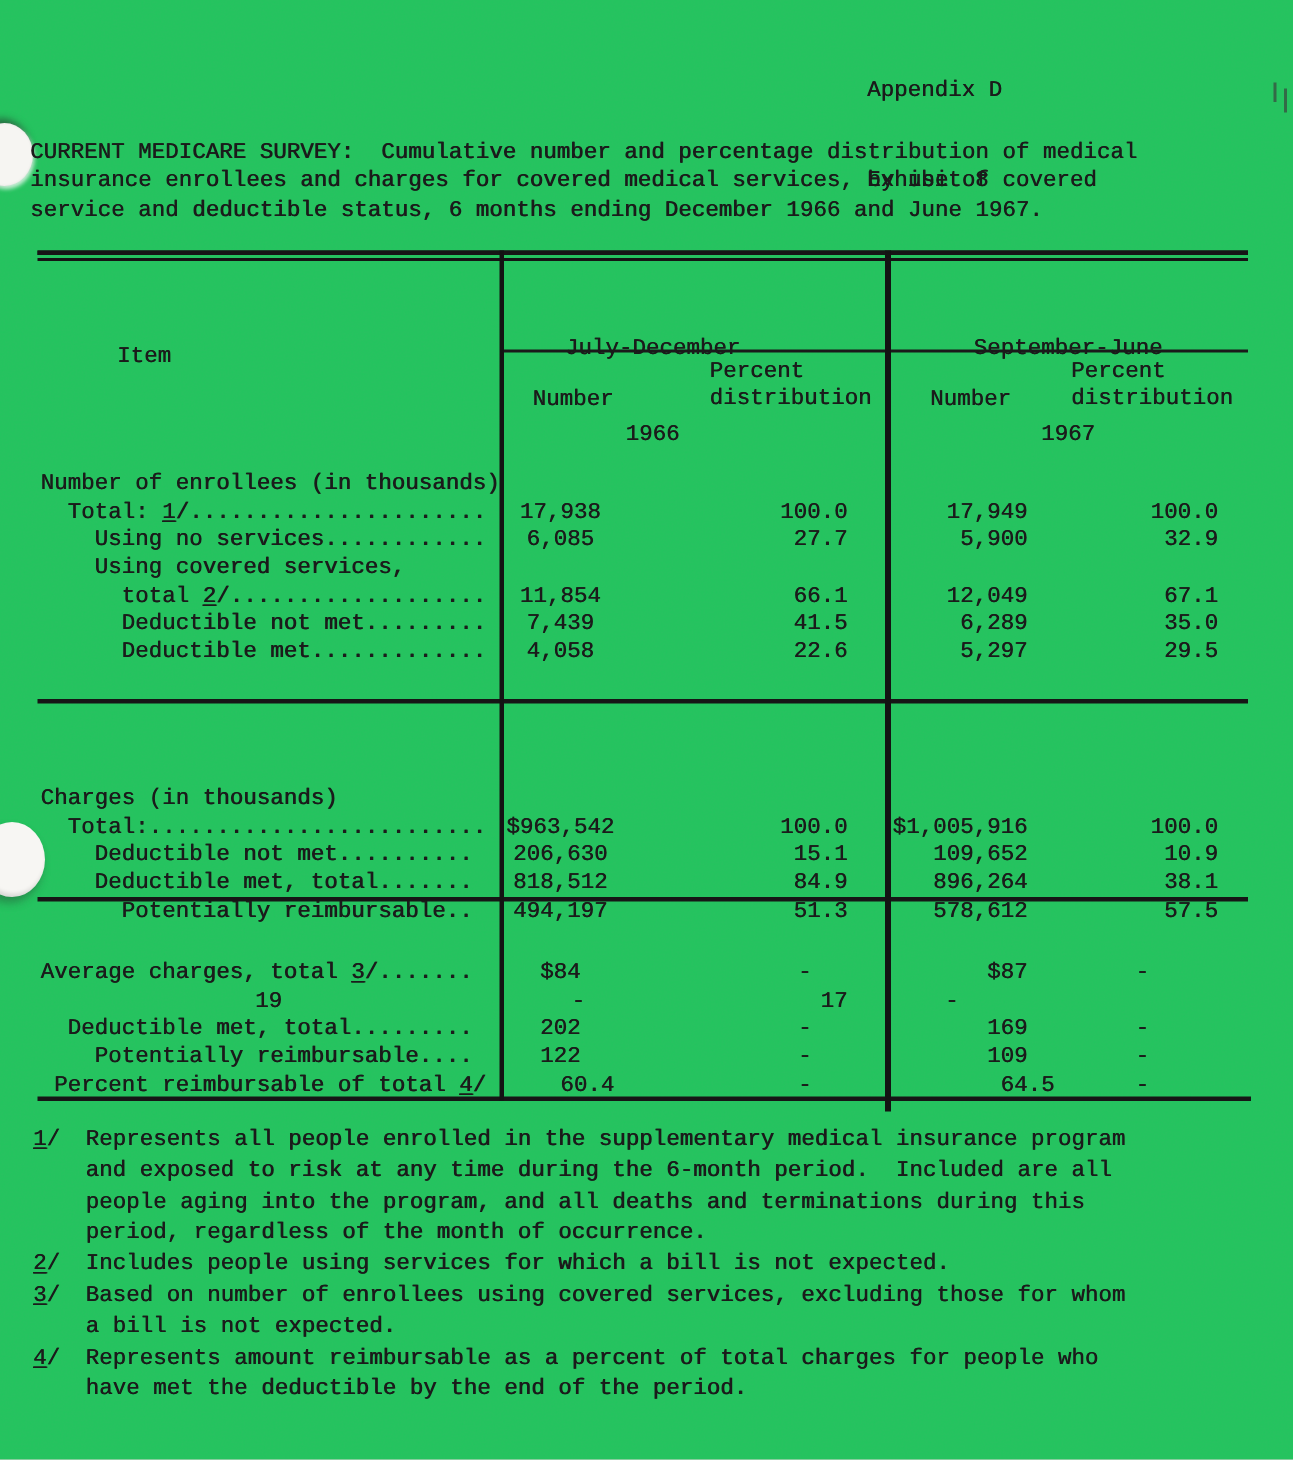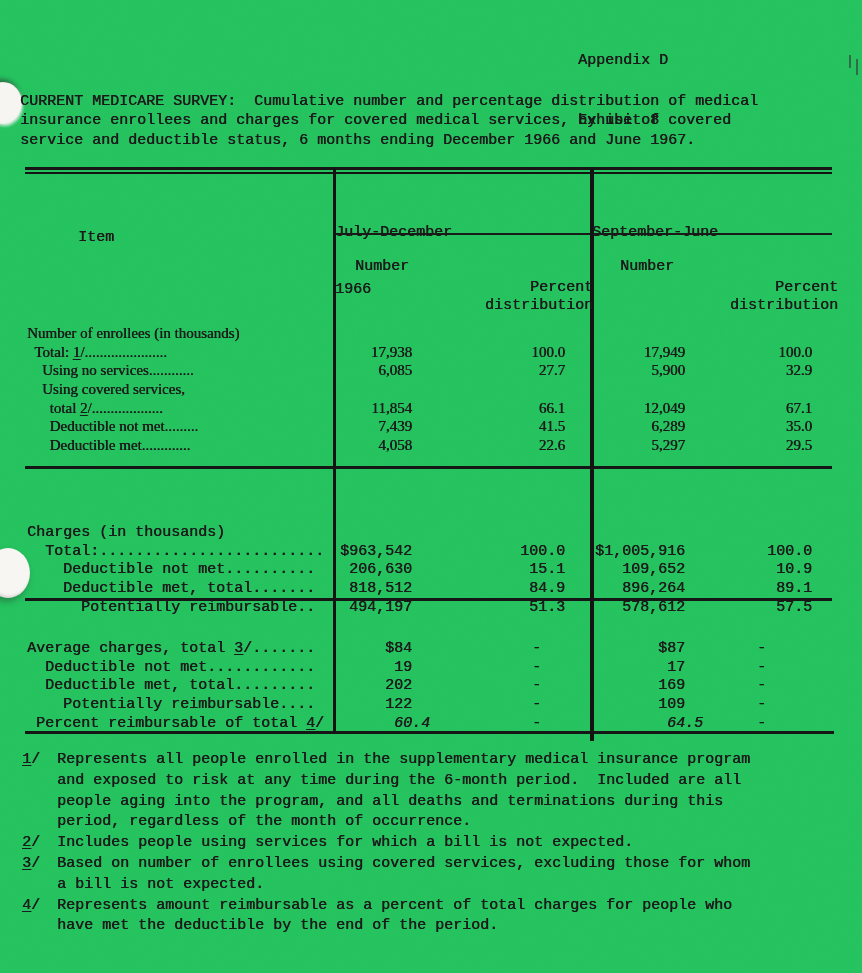--- a/index.html
+++ b/index.html
@@ -29,41 +29,41 @@
   .rule-head{left:0;top:124px;width:807px;height:7px;background:transparent;
              border-top:3px solid #141414;border-bottom:2px solid #141414;box-sizing:border-box;}
   .rule-a{left:0;top:299px;width:807px;height:3px;}
   .rule-b{left:0;top:431px;width:807px;height:3px;}
   .rule-bottom{left:0;top:564px;width:809px;height:3px;}
   .vline1{left:308px;top:0;width:3px;height:567px;background:#131313;}
   .vline2{left:565px;top:0;width:4px;height:574px;background:#131313;}
 
   .hcell{position:absolute;white-space:pre;}
   .item-h{left:53px;top:62px;}
-  .grp{position:absolute;text-align:left;line-height:19px;white-space:pre;}
+  .grp{position:absolute;text-align:center;line-height:19px;white-space:pre;}
   .g1{left:310px;top:18px;width:200px;}
   .g2{left:567px;top:18px;width:240px;}
   .numh1{left:330px;top:91px;}
   .numh2{left:595px;top:91px;}
-  .pcth{position:absolute;text-align:right;line-height:18px;white-space:pre-wrap;margin-top:40px;}
+  .pcth{position:absolute;text-align:left;line-height:18px;white-space:pre-wrap;}
   .pcth1{left:448px;top:72px;width:120px;}
   .pcth2{left:689px;top:72px;width:124px;}
 
   .sec{position:absolute;left:0;width:787px;line-height:18.7px;}
-  .sec0{top:157px;font-family:Liberation Serif, serif;}
+  .sec0{top:147px;}
   .sec1{top:320px;margin-top:37px;}
   .sec2{top:473px;}
   .row{display:grid;grid-template-columns:310px 79px 151px 120px 127px;height:18.7px;}
   .c{white-space:pre;overflow:visible;}
   .item{text-align:left;padding-left:2px;}
   .n1,.p1,.n2,.p2{text-align:right;}
-  .n1{padding-right:2px;}
+  .n1{padding-right:2px;text-align:center;}
   .p1.dashcell{padding-right:24px;}
   .p2.dashcell{padding-right:46px;}
-  .hang{transform:translateX(18px);font-style:italic;}
+  .hang{transform:translateX(18px);}
 
   
   .footnotes{position:absolute;left:22px;top:750px;width:818px;line-height:20.8px;}
   .fn{display:flex;align-items:flex-start;}
   .fn-marker{width:35px;flex:0 0 35px;white-space:pre;}
   .fn-text{white-space:pre-wrap;}
 
   u{text-decoration:underline;text-underline-offset:2px;}
 
   
@@ -114,20 +114,21 @@
     <div class="rule vline1"></div>
     <div class="rule vline2"></div>
 
     <div class="hcell item-h">Item</div>
     <div class="grp g1">
       <div>July-December</div>
       <div>1966</div>
     </div>
     <div class="grp g2">
       <div>September-June</div>
+      <div>1967</div>
     </div>
     <div class="hcell numh1">Number</div>
     <div class="pcth pcth1">Percent
 distribution</div>
     <div class="hcell numh2">Number</div>
     <div class="pcth pcth2">Percent
 distribution</div>
 
     <div class="sec sec0">
       <div class="row">
@@ -201,41 +202,40 @@
         <div class="c n1">206,630</div>
         <div class="c p1">15.1</div>
         <div class="c n2">109,652</div>
         <div class="c p2">10.9</div>
       </div>
       <div class="row">
         <div class="c item">    Deductible met, total.......</div>
         <div class="c n1">818,512</div>
         <div class="c p1">84.9</div>
         <div class="c n2">896,264</div>
-        <div class="c p2">89.1</div>
+        <div class="c p2">38.1</div>
       </div>
       <div class="row">
         <div class="c item">      Potentially reimbursable..</div>
         <div class="c n1">494,197</div>
         <div class="c p1">51.3</div>
         <div class="c n2">578,612</div>
         <div class="c p2">57.5</div>
       </div>
     </div>
 
     <div class="sec sec2">
       <div class="row">
         <div class="c item">Average charges, total <u>3</u>/.......</div>
         <div class="c n1">$84</div>
         <div class="c p1 dashcell">-</div>
         <div class="c n2">$87</div>
         <div class="c p2 dashcell">-</div>
       </div>
       <div class="row">
-        <div class="c item">  Deductible not met............</div>
         <div class="c n1">19</div>
         <div class="c p1 dashcell">-</div>
         <div class="c n2">17</div>
         <div class="c p2 dashcell">-</div>
       </div>
       <div class="row">
         <div class="c item">  Deductible met, total.........</div>
         <div class="c n1">202</div>
         <div class="c p1 dashcell">-</div>
         <div class="c n2">169</div>

